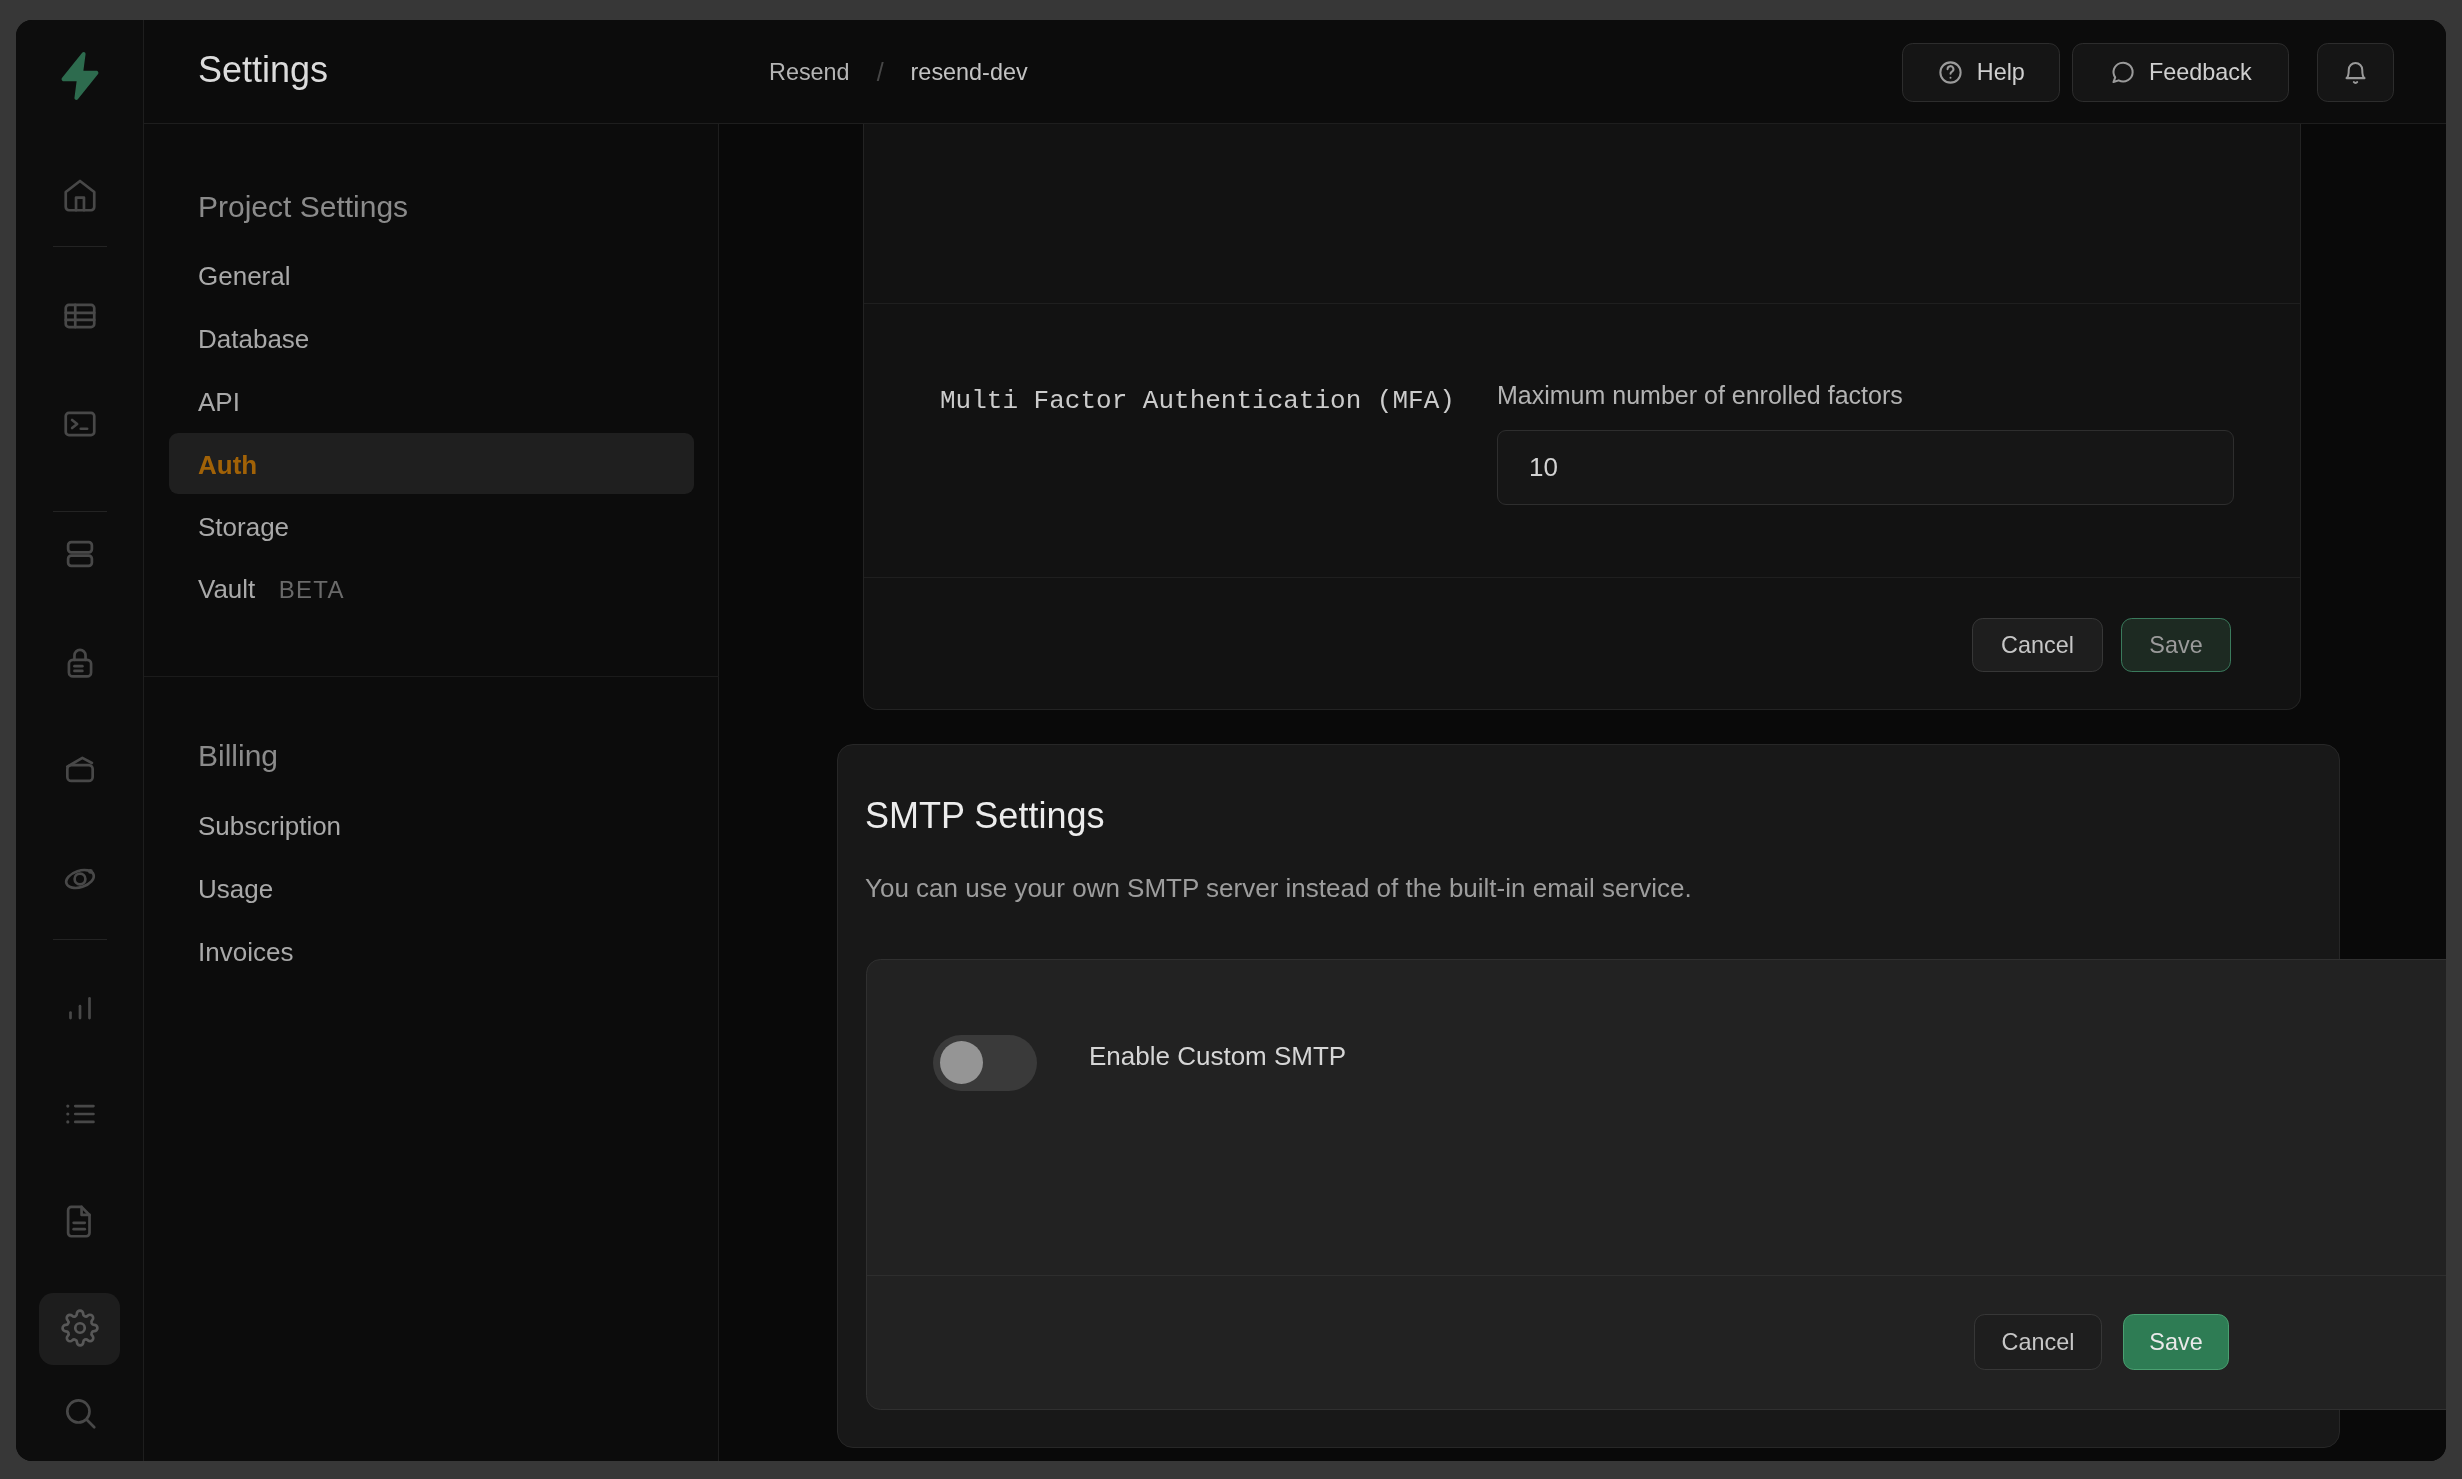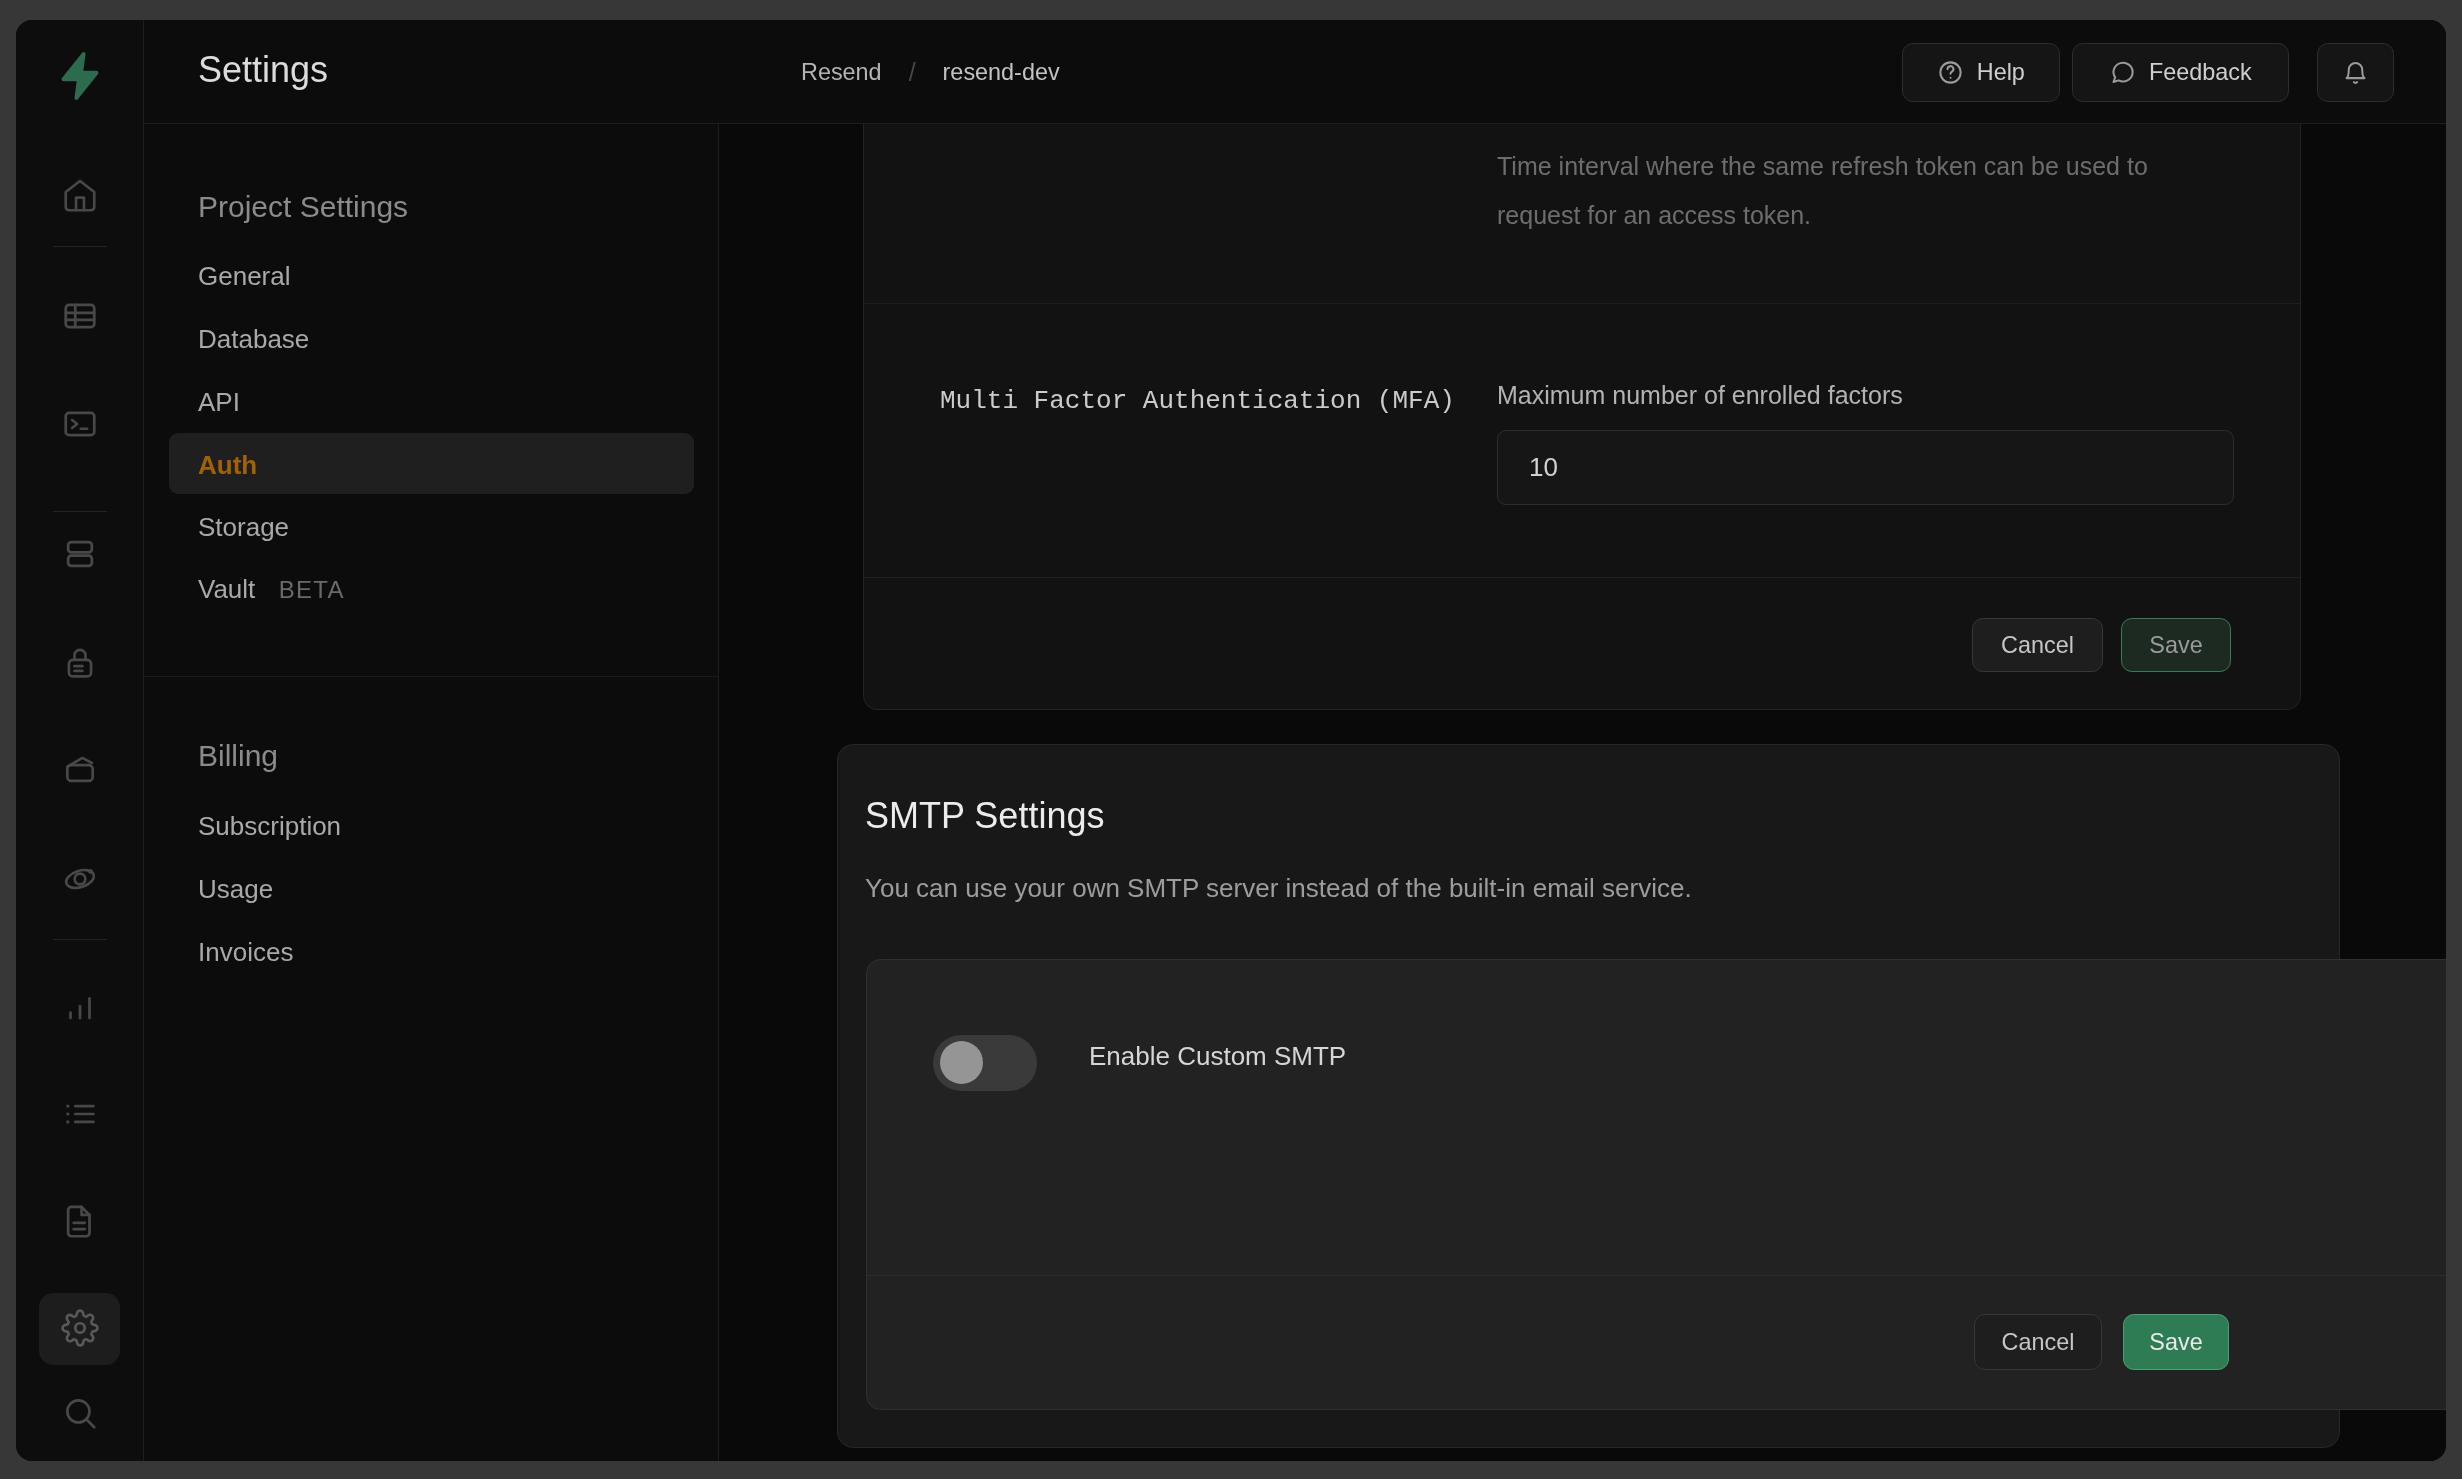--- a/index.html
+++ b/index.html
@@ -33,21 +33,21 @@
   .nav-item.active { color:#a16207; font-weight:bold; }
   .beta { font-size:24px; color:#6a6a6a; letter-spacing:1.3px; margin-left:23.4px; }
   .nav-div { position:absolute; left:0; top:656px; width:575px; height:0.9px; background:#1b1b1b; }
 
   
   .header { position:absolute; left:128px; right:0; top:0; height:104px;
     background:#0c0c0c; border-bottom:0.9px solid #1e1e1e; }
   .page-title { position:absolute; left:54px; top:29px; font-size:36px; color:#dcdcdc; }
   .crumbs { position:absolute; left:625px; top:0; height:104px; display:flex;
     align-items:center; gap:27px; font-size:23.4px; }
-  .crumb-org { color:#b4b4b4; cursor:pointer;margin-left:32px; }
+  .crumb-org { color:#b4b4b4; cursor:pointer; }
   .crumb-sep { color:#474747; font-size:25px; }
   .crumb-proj { color:#c3c3c3; cursor:pointer; }
   .hbtn { position:absolute; top:22.5px; height:59px; display:flex; align-items:center;
     justify-content:center; gap:12.6px; background:#151515; border:0.9px solid #2d2d2d;
     border-radius:10.8px; color:#cfcfcf; font-size:23.4px; cursor:pointer; }
   .hbtn svg { width:27px; height:27px; stroke:#9a9a9a; fill:none; stroke-width:1.8;
     stroke-linecap:round; stroke-linejoin:round; }
   .btn-help { left:1758px; width:158px; }
   .btn-feedback { left:1928px; width:217px; }
   .btn-bell { left:2173px; width:77px; }
@@ -246,21 +246,20 @@
             <path d="M18 9.5a6 6 0 1 0-12 0c0 6-2 7.5-2 7.5h16s-2-1.5-2-7.5"></path>
             <path d="M10.5 20.5a1.8 1.8 0 0 0 3 0"></path>
           </svg>
         </span>
     </div>
   </div>
 
   <div class="main">
 
     <div class="card1">
-      <div class="c1-desc">Time interval where the same refresh token can be used to request for an access token.</div>
       <div class="hdiv c1-div1"></div>
       <div class="c1-mfa-label">Multi Factor Authentication (MFA)</div>
       <div class="c1-max-label">Maximum number of enrolled factors</div>
       <input class="c1-input" value="10" style="">
       <div class="hdiv c1-div2"></div>
       <div class="btn btn-cancel c1-cancel">Cancel</div>
       <div class="btn btn-save-disabled c1-save">Save</div>
     </div>
 
     <div class="card2">

